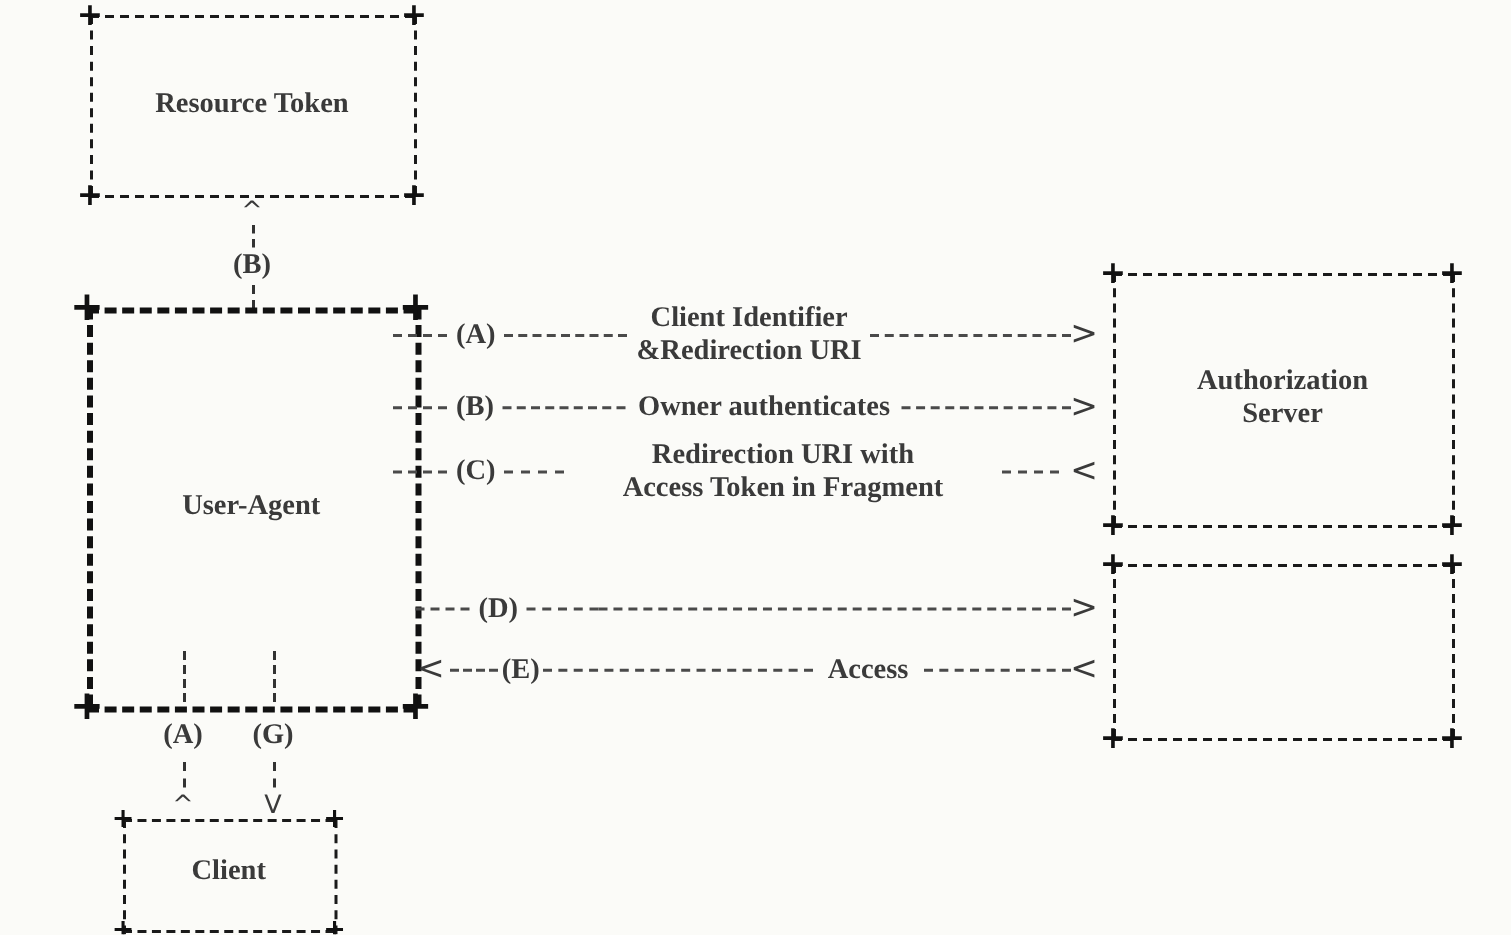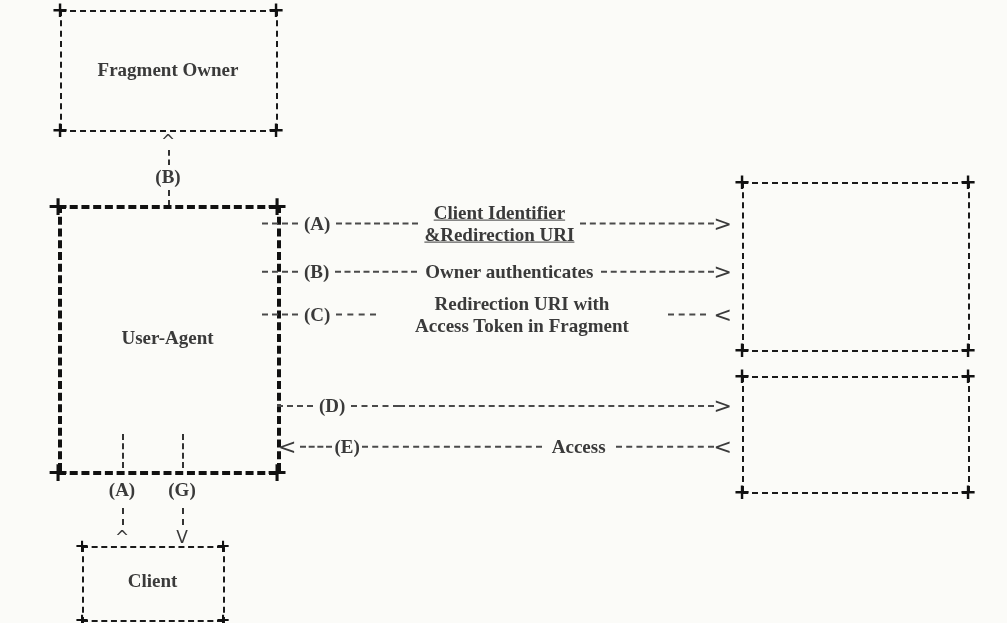--- a/index.html
+++ b/index.html
@@ -136,21 +136,21 @@
 
   <div class="box thin" style="left:60px; top:10px; width:216px; height:120px;">
     <div class="edge h-thin" style="left:0; top:0; width:216px;"></div>
     <div class="edge h-thin" style="left:0; top:120px; width:216px;"></div>
     <div class="edge v-thin" style="left:0; top:0; height:120px;"></div>
     <div class="edge v-thin" style="left:216px; top:0; height:120px;"></div>
     <div class="plus med" style="left:0; top:0;">+</div>
     <div class="plus med" style="left:216px; top:0;">+</div>
     <div class="plus med" style="left:0; top:120px;">+</div>
     <div class="plus med" style="left:216px; top:120px;">+</div>
-    <div class="box-label">Fragment Owner</div>
+    <div class="box-label">Resource Token</div>
   </div>
 
   <div class="caret" style="left:168px; top:133px;">^</div>
   <div class="edge v-fine" style="left:168px; top:150px; height:15px;"></div>
   <div class="conn-label" style="left:168px; top:166px;">(B)</div>
   <div class="edge v-fine" style="left:168px; top:190px; height:16px;"></div>
 
   <div class="box" style="left:58px; top:205px; width:219px; height:266px;">
     <div class="edge h-thick" style="left:0; top:0; width:219px;"></div>
     <div class="edge h-thick" style="left:0; top:266px; width:219px;"></div>
@@ -168,38 +168,40 @@
 
   <div class="box thin" style="left:742px; top:182px; width:226px; height:168px;">
     <div class="edge h-thin" style="left:0; top:0; width:226px;"></div>
     <div class="edge h-thin" style="left:0; top:168px; width:226px;"></div>
     <div class="edge v-thin" style="left:0; top:0; height:168px;"></div>
     <div class="edge v-thin" style="left:226px; top:0; height:168px;"></div>
     <div class="plus med" style="left:0; top:0;">+</div>
     <div class="plus med" style="left:226px; top:0;">+</div>
     <div class="plus med" style="left:0; top:168px;">+</div>
     <div class="plus med" style="left:226px; top:168px;">+</div>
+    <div class="box-label">Authorization
+Server</div>
   </div>
 
   <div class="box thin" style="left:742px; top:376px; width:226px; height:116px;">
     <div class="edge h-thin" style="left:0; top:0; width:226px;"></div>
     <div class="edge h-thin" style="left:0; top:116px; width:226px;"></div>
     <div class="edge v-thin" style="left:0; top:0; height:116px;"></div>
     <div class="edge v-thin" style="left:226px; top:0; height:116px;"></div>
     <div class="plus med" style="left:0; top:0;">+</div>
     <div class="plus med" style="left:226px; top:0;">+</div>
     <div class="plus med" style="left:0; top:116px;">+</div>
     <div class="plus med" style="left:226px; top:116px;">+</div>
   </div>
 
   <div class="flow-row" style="left:262px; top:224px; width:470px; transform:translateY(-50%);">
     <div class="dashline" style="width:36px;"></div>
     <div class="flow-tag" style="margin:0 6px;">(A)</div>
     <div class="dashline" style="width:82px;"></div>
-    <div class="flow-msg" style="margin:0 6px;text-decoration:underline;">Client Identifier
+    <div class="flow-msg" style="margin:0 6px;">Client Identifier
 &amp;Redirection URI</div>
     <div class="dashline" style="flex:1 1 auto;"></div>
     <div class="arrowhead">&gt;</div>
   </div>
 
   <div class="flow-row" style="left:262px; top:272px; width:470px; transform:translateY(-50%);">
     <div class="dashline" style="width:36px;"></div>
     <div class="flow-tag" style="margin:0 6px;">(B)</div>
     <div class="dashline" style="width:82px;"></div>
     <div class="flow-msg" style="margin:0 8px;">Owner authenticates</div>

